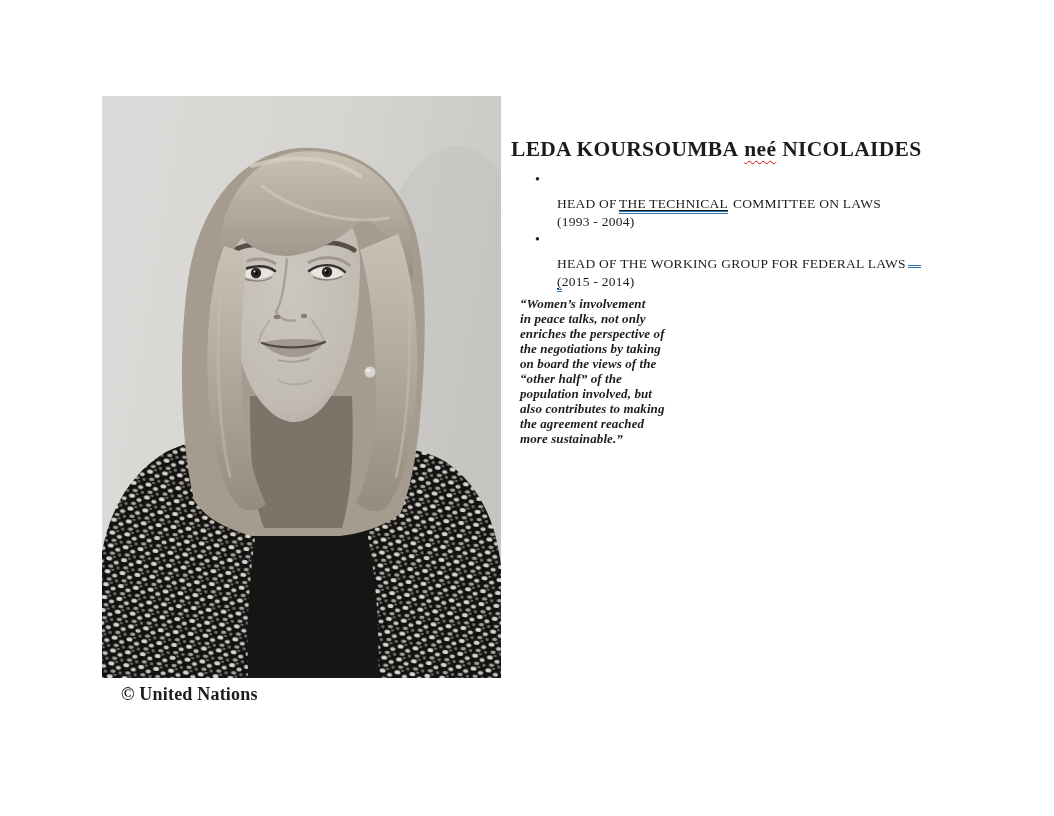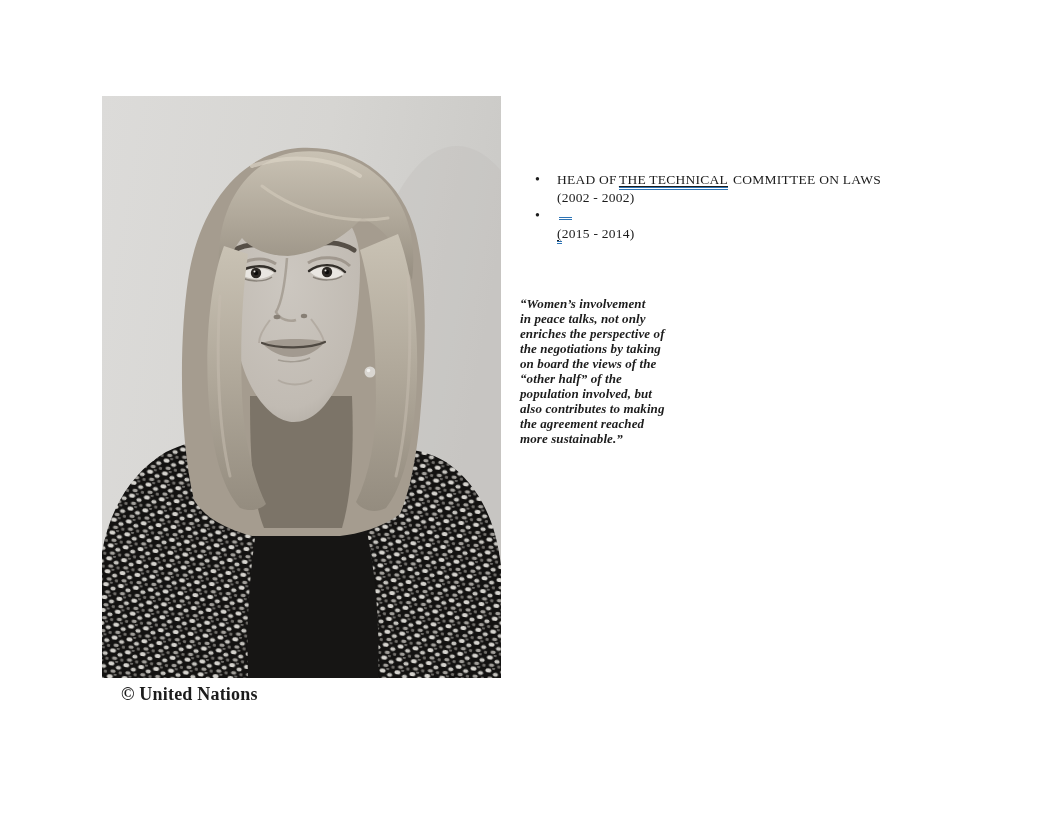--- a/index.html
+++ b/index.html
@@ -44,21 +44,21 @@
     position: absolute; left: 535px; top: 171px;
     list-style: none; width: 420px;
     font-size: 13.5px; line-height: 18px;
     letter-spacing: 0.25px;
   }
   .bullet-item { display: flex; }
   .dot {
     width: 22px; flex: 0 0 22px;
     font-size: 14px; line-height: 18px;
   }
-  .bullet-text { flex: 1; }
+  .bullet-text { flex: 1; margin-top: 24px; }
   .u-both {
     text-decoration: underline;
     text-decoration-thickness: 1px;
     text-underline-offset: 2px;
     border-bottom: 3px double #2e74b5;
   }
   .tight-left { margin-left: 2px; }
   .gap-left { margin-left: 5px; }
   .grammar-underscore {
     display: inline-block;
@@ -168,29 +168,30 @@
 
       <path d="M 150 70 C 186 58 228 60 258 80" stroke="#dad3c5" stroke-width="4" fill="none" opacity="0.7" stroke-linecap="round"></path>
       <path d="M 160 90 C 200 120 250 128 286 122" stroke="#d4ccbd" stroke-width="3" fill="none" opacity="0.6" stroke-linecap="round"></path>
       <path d="M 118 200 C 114 260 116 330 128 380" stroke="#c4bcae" stroke-width="3" fill="none" opacity="0.55" stroke-linecap="round"></path>
       <path d="M 306 180 C 310 240 308 320 294 380" stroke="#c4bcae" stroke-width="3" fill="none" opacity="0.55" stroke-linecap="round"></path>
     </svg>
   </figure>
 
   <div class="credit">© United Nations</div>
 
+  <h1 class="title"><span>LEDA KOURSOUMBA</span><span class="nee">neé</span><span>NICOLAIDES</span></h1>
 
   <ul class="bullets">
     <li class="bullet-item">
       <span class="dot">•</span>
-      <span class="bullet-text"><span>HEAD OF</span><span class="u-both tight-left">THE TECHNICAL</span><span class="gap-left">COMMITTEE ON LAWS</span><br><span>(2002 - 2002)</span></span>
+      <span class="bullet-text"><span>HEAD OF</span><span class="u-both tight-left">THE TECHNICAL</span><span class="gap-left">COMMITTEE ON LAWS</span><br><span>(1993 - 2004)</span></span>
     </li>
     <li class="bullet-item">
       <span class="dot">•</span>
-      <span class="bullet-text"><span class="grammar-underscore"></span><br><span class="u-both">(</span><span>2015 - 2014)</span></span>
+      <span class="bullet-text"><span>HEAD OF THE WORKING GROUP FOR FEDERAL LAWS</span><span class="grammar-underscore"></span><br><span class="u-both">(</span><span>2015 - 2014)</span></span>
     </li>
   </ul>
 
   <blockquote class="quote">“Women’s involvement
 in peace talks, not only
 enriches the perspective of
 the negotiations by taking
 on board the views of the
 “other half” of the
 population involved, but

